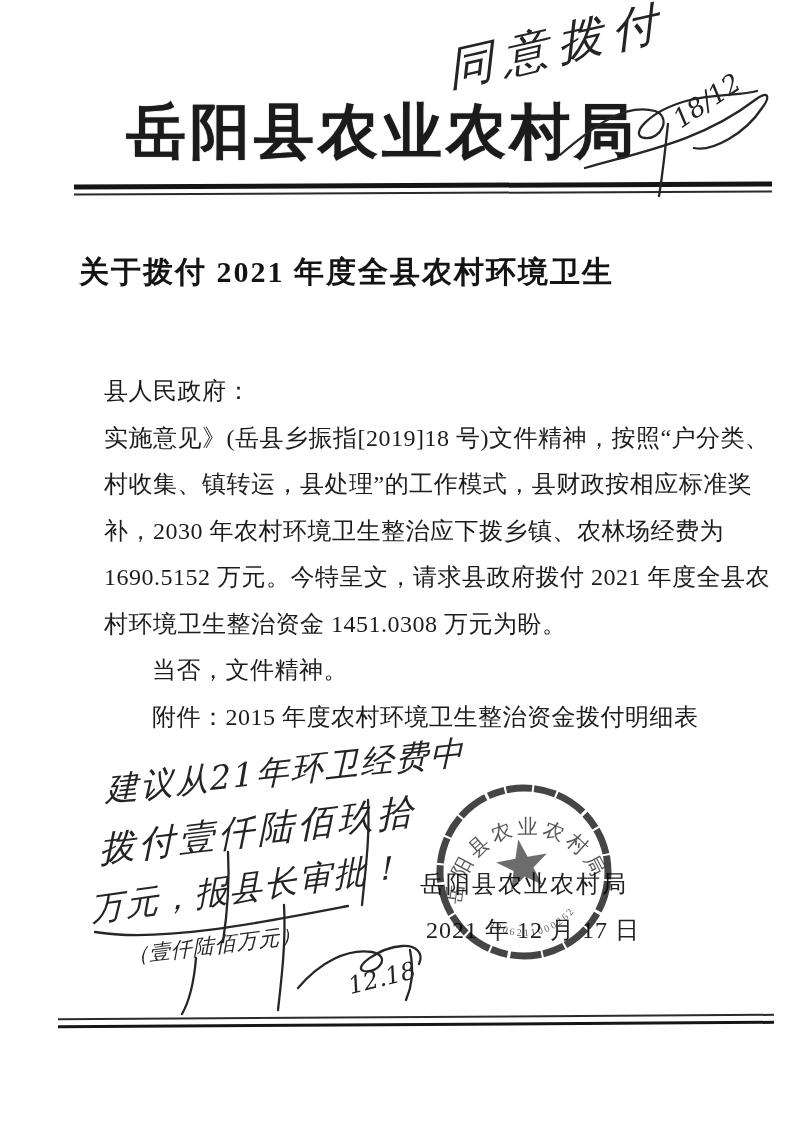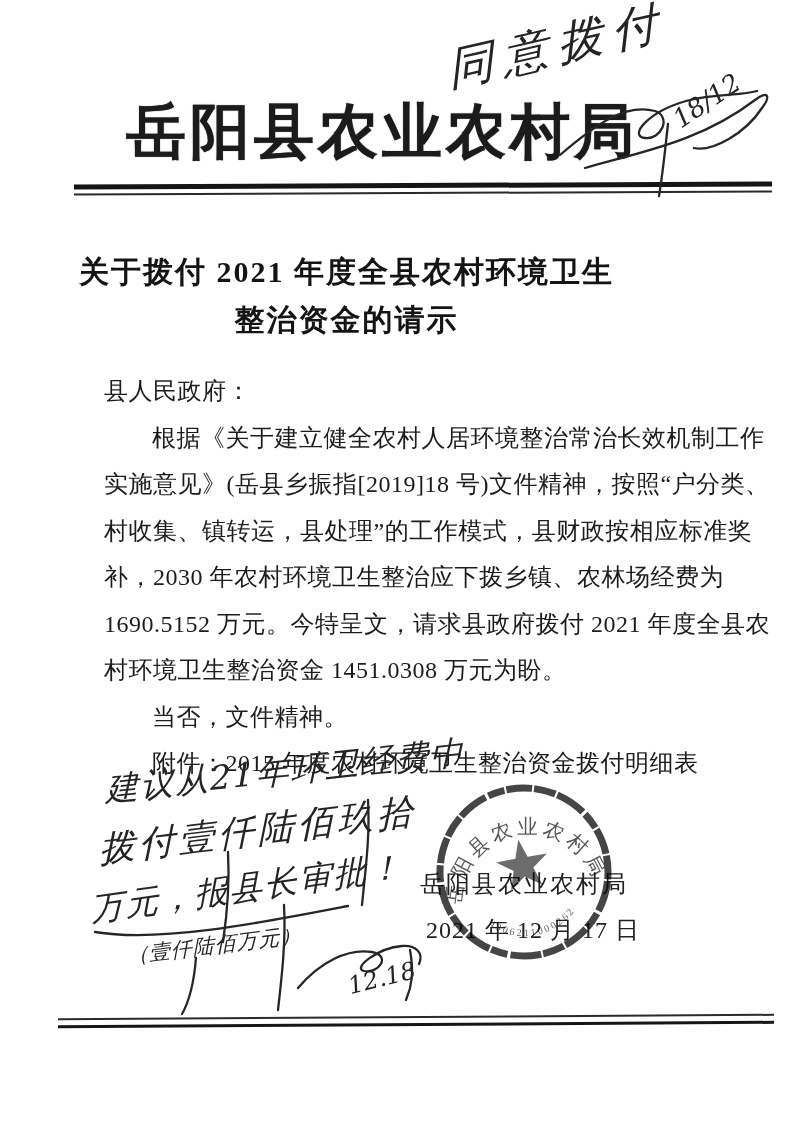--- a/index.html
+++ b/index.html
@@ -74,26 +74,24 @@
 </head>
 <body>
 
 <div class="page">
 
   <div class="agency-header">岳阳县农业农村局</div>
   <div class="header-rule"></div>
 
   <div class="doc-title">
     <div>关于拨付 2021 年度全县农村环境卫生</div>
-    <div>整治资金的请示</div>
   </div>
 
   <div class="body-block">
     <div class="line">县人民政府：</div>
-    <div class="line indent">根据《关于建立健全农村人居环境整治常治长效机制工作</div>
     <div class="line">实施意见》(岳县乡振指[2019]18 号)文件精神，按照“户分类、</div>
     <div class="line">村收集、镇转运，县处理”的工作模式，县财政按相应标准奖</div>
     <div class="line">补，2030 年农村环境卫生整治应下拨乡镇、农林场经费为</div>
     <div class="line">1690.5152 万元。今特呈文，请求县政府拨付 2021 年度全县农</div>
     <div class="line">村环境卫生整治资金 1451.0308 万元为盼。</div>
     <div class="line indent">当否，文件精神。</div>
     <div class="line indent">附件：2015 年度农村环境卫生整治资金拨付明细表</div>
   </div>
 
   <div class="issuer-name">岳阳县农业农村局</div>

